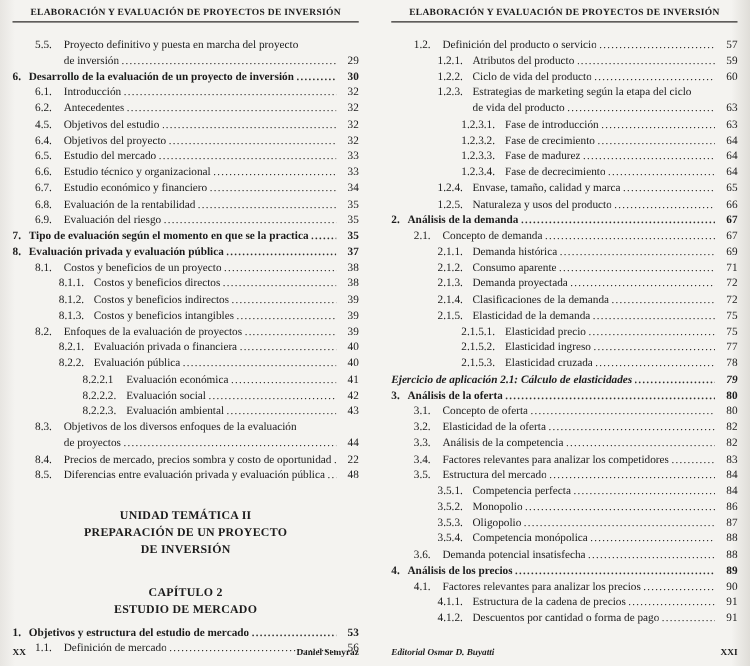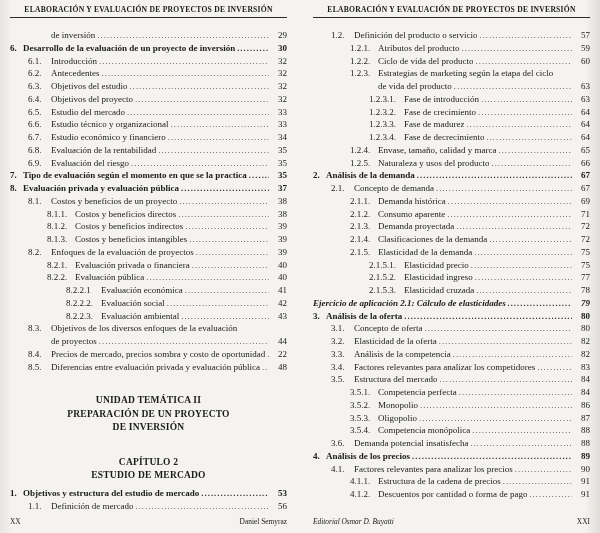--- a/index.html
+++ b/index.html
@@ -66,36 +66,40 @@
     margin-top:21px;
   }
   .heading + .rows{margin-top:4px;}
   .page-footer{
     position:absolute;
     left:0;right:0;bottom:7px;
     display:flex;
     justify-content:space-between;
     align-items:baseline;
     font-size:7.4px;
-    font-weight:normal;
+    font-weight:bold;
   }
   .page.left  .page-footer{padding:0 13px 0 10px;}
   .page.right .page-footer{padding:0 10px 0 13px;gap:28px;}
   .page-footer .publisher{font-style:italic;}
 </style>
 </head>
 <body>
 
 <div class="sheet">
 
   <section class="page left">
     <header class="running-head">
       <span>ELABORACIÓN Y EVALUACIÓN DE PROYECTOS DE INVERSIÓN</span>
     </header>
     <div class="rows">
+        <div class="row lvl2">
+          <span class="num">5.5.</span>
+          <span class="title">Proyecto definitivo y puesta en marcha del proyecto</span>
+        </div>
         <div class="row lvl2 cont">
           <span class="title">de inversión</span>
           <span class="fill"></span>
           <span class="pg">29</span>
         </div>
         <div class="row lvl1 b">
           <span class="num">6.</span>
           <span class="title">Desarrollo de la evaluación de un proyecto de inversión</span>
           <span class="fill"></span>
           <span class="pg">30</span>
@@ -106,21 +110,21 @@
           <span class="fill"></span>
           <span class="pg">32</span>
         </div>
         <div class="row lvl2">
           <span class="num">6.2.</span>
           <span class="title">Antecedentes</span>
           <span class="fill"></span>
           <span class="pg">32</span>
         </div>
         <div class="row lvl2">
-          <span class="num">6.3.</span>
+          <span class="num">4.5.</span>
           <span class="title">Objetivos del estudio</span>
           <span class="fill"></span>
           <span class="pg">32</span>
         </div>
         <div class="row lvl2">
           <span class="num">6.4.</span>
           <span class="title">Objetivos del proyecto</span>
           <span class="fill"></span>
           <span class="pg">32</span>
         </div>

